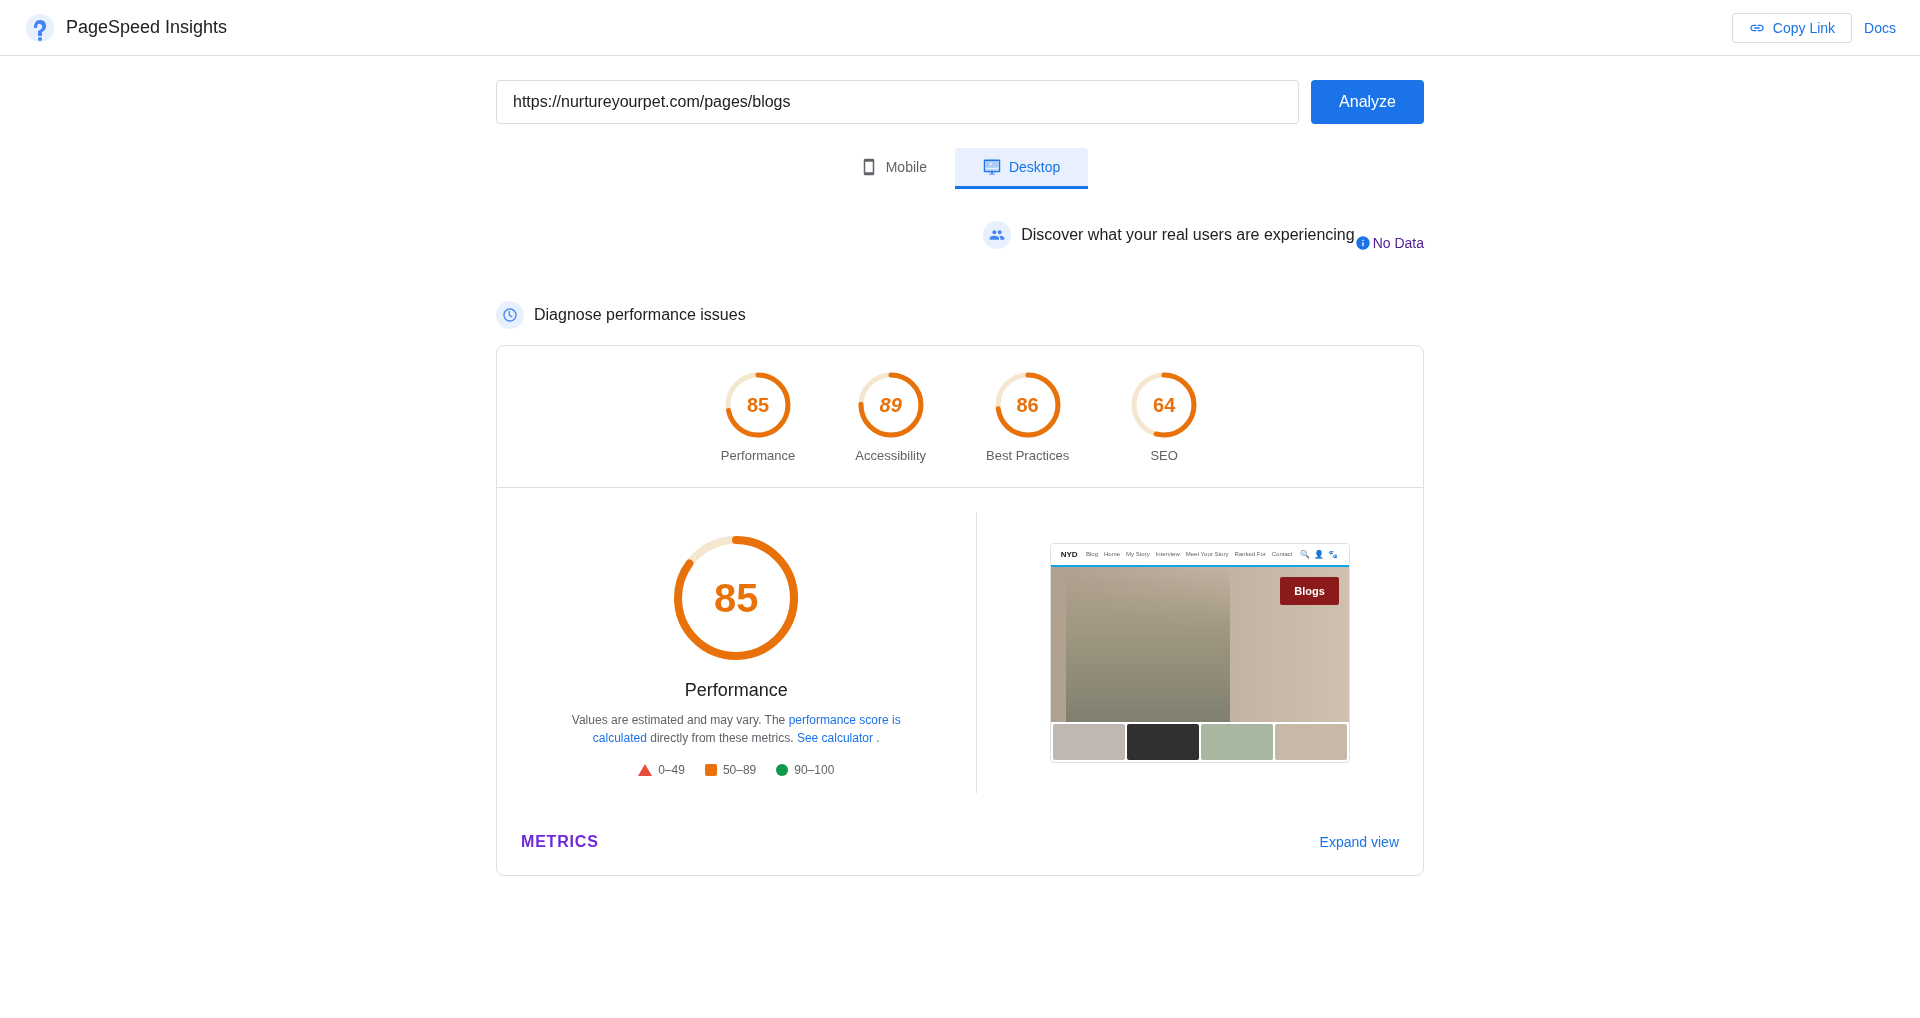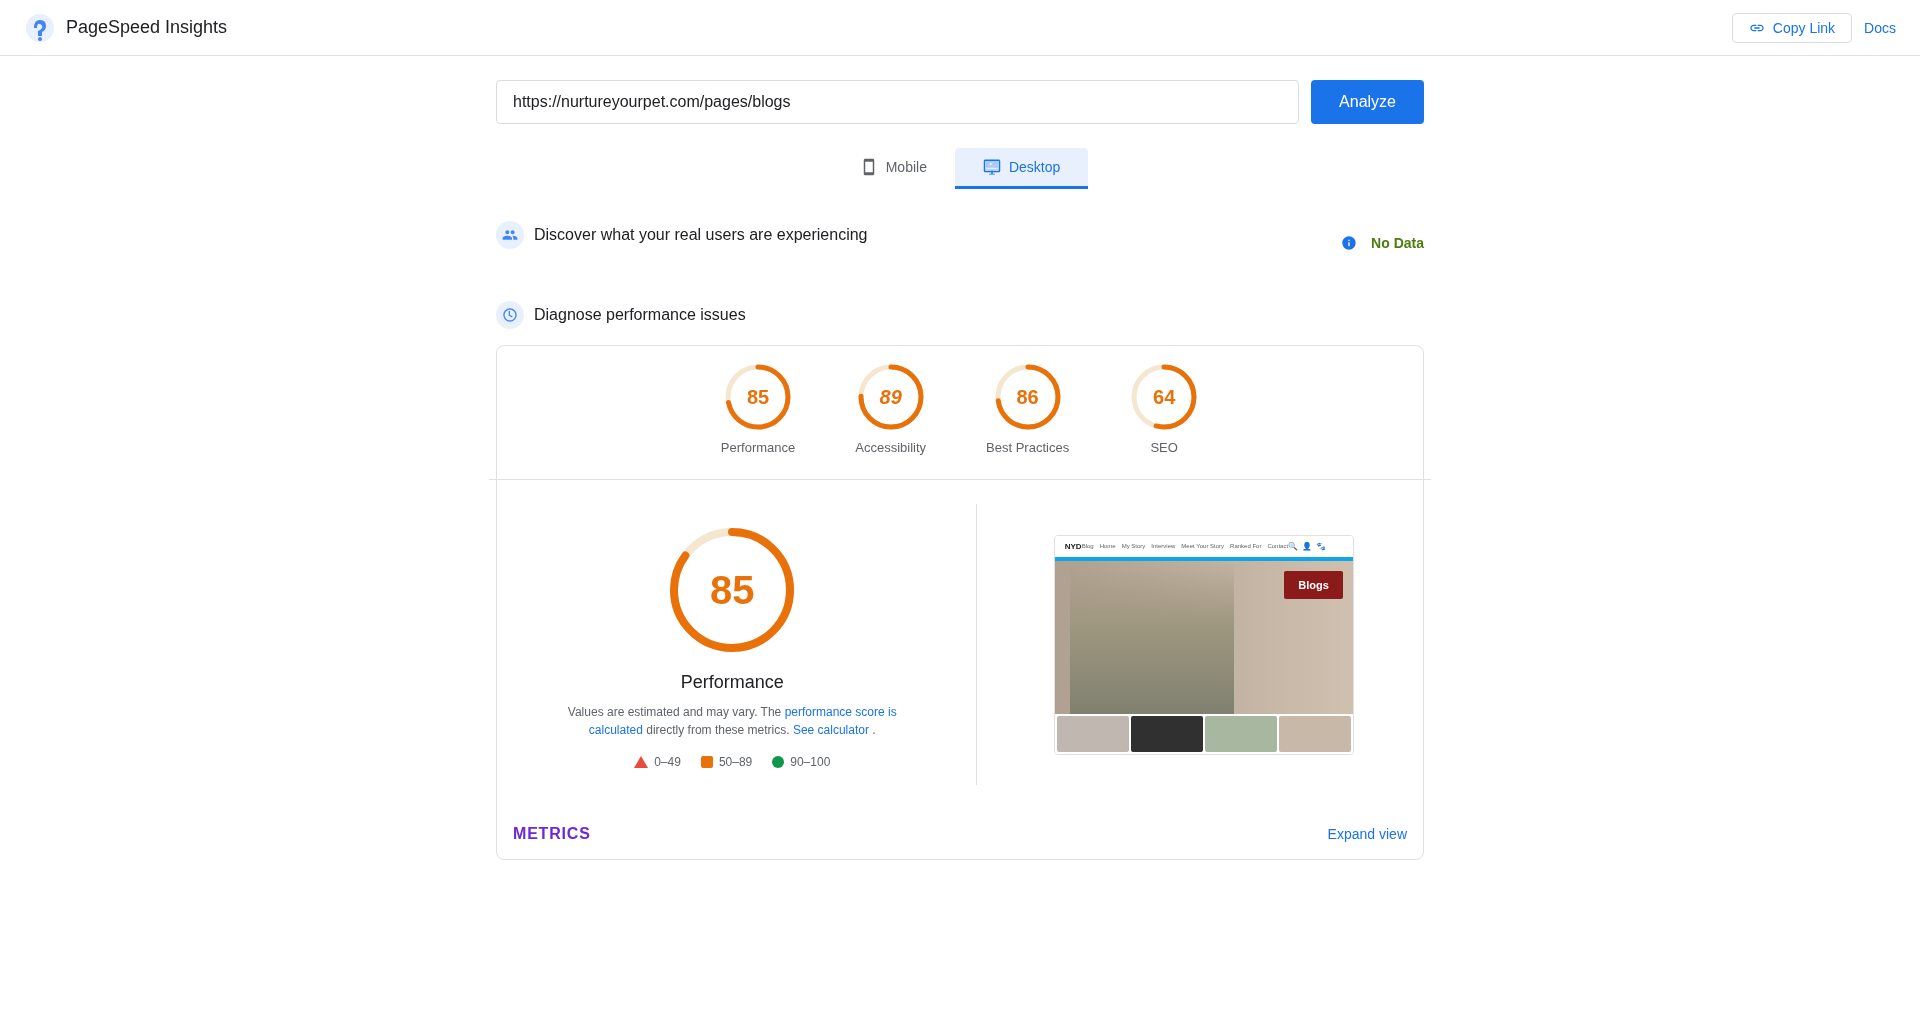--- a/index.html
+++ b/index.html
@@ -126,39 +126,38 @@
       justify-content: center;
     }
     .section-title {
       font-size: 16px;
       font-weight: 500;
       color: #202124;
     }
     .no-data-area {
       display: flex;
       align-items: center;
-      gap: 14px;
-      color: #4d7c0f;
+      gap: 2px;
+      color: #4c1d95;
       font-size: 14px;
-      font-weight: bold;
     }
 
     .real-users-section {
       display: flex;
       align-items: center;
-      justify-content: space-between;
+      justify-content: flex-end;
       margin-bottom: 32px;
       padding: 4px 0;
     }
 
     
     .perf-card {
       border: 1px solid #e0e0e0;
       border-radius: 8px;
-      padding: 16px;
+      padding: 24px;
     }
 
     
     .scores-row {
       display: flex;
       justify-content: center;
       gap: 60px;
       margin-bottom: 24px;
     }
     .score-item {
@@ -304,23 +303,24 @@
     }
     .screenshot-mockup {
       width: 100%;
       height: 100%;
       display: flex;
       flex-direction: column;
     }
     .mock-nav {
       background: #fff;
       padding: 6px 10px;
-      border-bottom: 4px solid #0ea5e9;
-      display: flex;
-      align-items: center;
+      border-bottom: 2px solid #0ea5e9;
+      display: flex;
+      align-items: center;
+      justify-content: space-between;
       font-size: 7px;
     }
     .mock-nav-logo {
       font-weight: bold;
       font-size: 8px;
     }
     .mock-nav-links {
       display: flex;
       gap: 6px;
       color: #5f6368;

